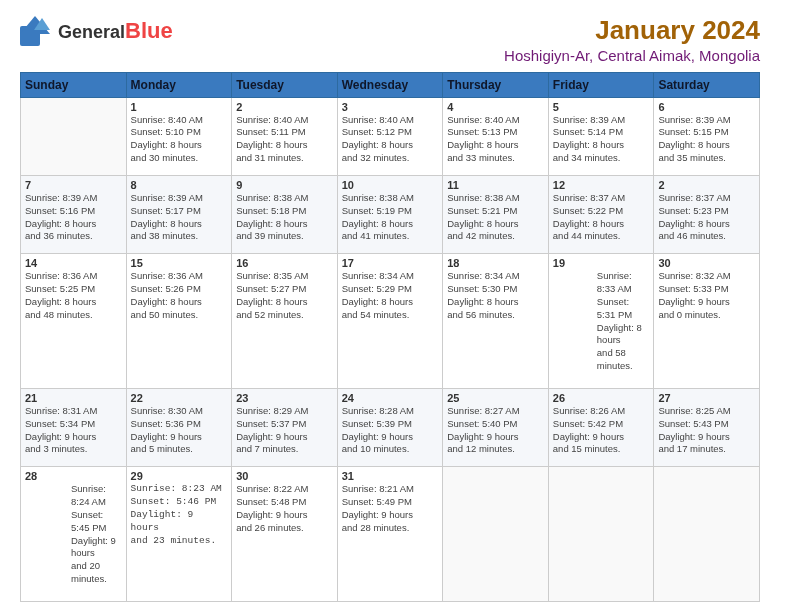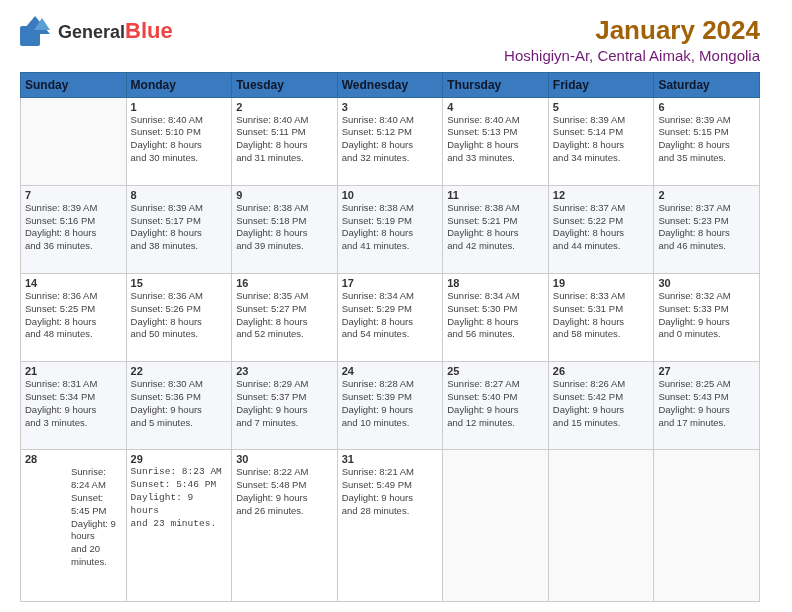--- a/index.html
+++ b/index.html
@@ -267,21 +267,21 @@
           </td>
           <td>
             <span class="day-number">18</span>
             <div class="day-info" style="white-space: pre-line;">Sunrise: 8:34 AM
 Sunset: 5:30 PM
 Daylight: 8 hours
 and 56 minutes.</div>
           </td>
           <td>
             <span class="day-number">19</span>
-            <div class="day-info" style="white-space: pre-line;">Sunrise: 8:33 AM
+            <div class="day-info" style="white-space: pre-line; margin-left: 44px;">Sunrise: 8:33 AM
 Sunset: 5:31 PM
 Daylight: 8 hours
 and 58 minutes.</div>
           </td>
           <td>
             <span class="day-number">30</span>
             <div class="day-info" style="white-space: pre-line;">Sunrise: 8:32 AM
 Sunset: 5:33 PM
 Daylight: 9 hours
 and 0 minutes.</div>

